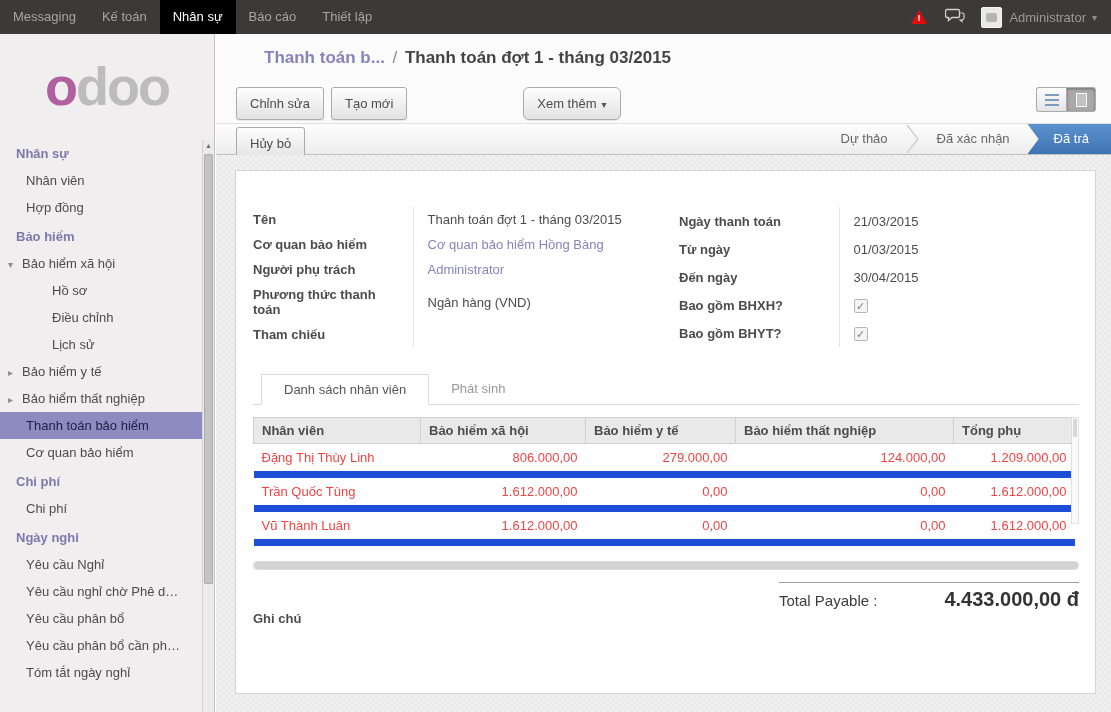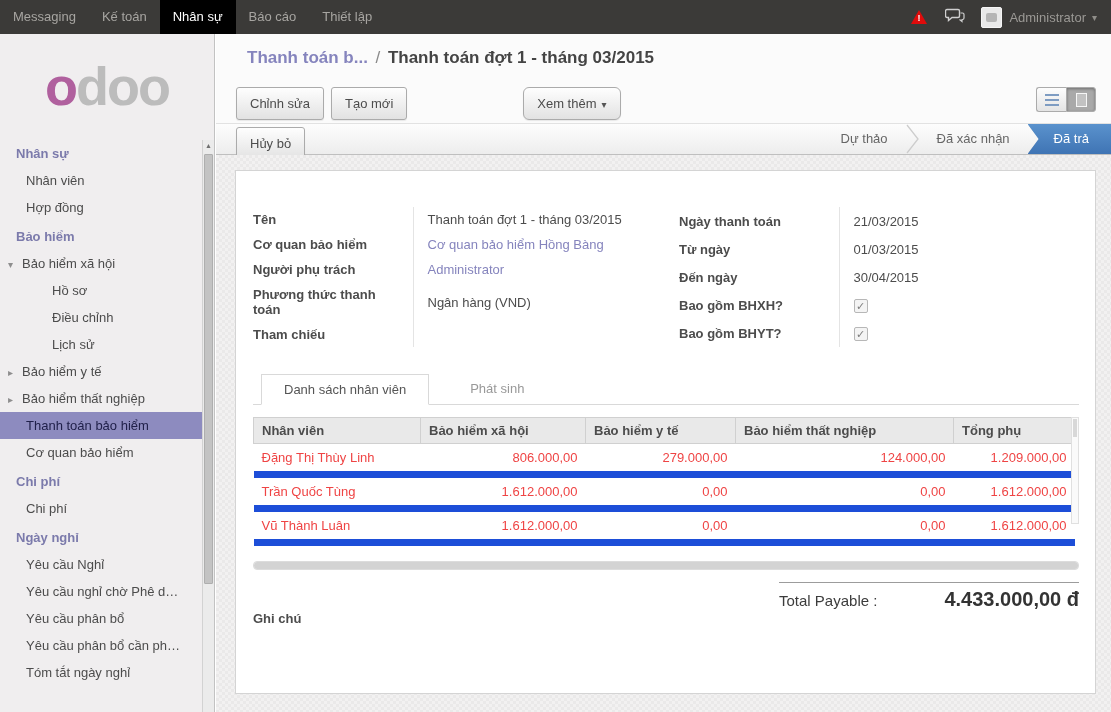--- a/index.html
+++ b/index.html
@@ -33,21 +33,21 @@
   .nav-toggle { color:#4c4c4c; padding:6px 16px 6px 8px; cursor:pointer; }
   .nav-toggle .arr { display:inline-block; width:14px; color:#8e8e8e; font-size:10px; }
   .nav-child { color:#4c4c4c; padding:6px 16px 6px 52px; cursor:pointer; }
   
   .side-scroll { position:absolute; top:106px; right:0; bottom:0; width:12px; background:#ebebeb; border-left:1px solid #d2d2d2; }
   .side-scroll .up { position:absolute; top:2px; left:1px; width:9px; text-align:center; color:#6f6f6f; font-size:7px; cursor:pointer; }
   .side-scroll .thumb { position:absolute; top:14px; left:1px; width:9px; height:430px; background:#c3c3c3; border:1px solid #aeaeae; border-radius:1px; cursor:pointer; }
 
   
   .main { position:absolute; top:34px; left:216px; width:895px; height:678px; background:#fbfbfb; }
-  .crumb-row { height:50px; padding:14px 0 0 31px; }
+  .crumb-row { height:50px; padding:14px 0 0 31px;margin-left:17px; }
   .crumb-link { color:#8584bd; font-size:17px; font-weight:bold; cursor:pointer; }
   .crumb-sep { color:#8a8a8a; font-size:17px; padding:0 4px; }
   .crumb-current { color:#444; font-size:17px; font-weight:bold; }
 
   .btn { display:inline-block; background:linear-gradient(#fefefe,#e2e2e2); border:1px solid #ababab; border-radius:3px; padding:8px 13px; color:#4c4c4c; font-size:13px; cursor:pointer; box-shadow:0 1px 1px rgba(0,0,0,.08); }
   .toolbar-row { height:40px; padding:3px 0 0 20px; display:flex; align-items:flex-start; border-bottom:1px solid #e2e2e2; }
   .btn-more { margin-left:116px;border-radius:6px; }
   .btn .caret { font-size:10px; color:#555; margin-left:5px; }
   .view-switcher { margin-left:auto; margin-right:15px; display:flex; }
   .vs-btn { width:30px; height:25px; border:1px solid #ababab; background:linear-gradient(#fdfdfd,#e4e4e4); display:flex; align-items:center; justify-content:center; cursor:pointer; }
@@ -76,21 +76,21 @@
   .fgroup { display:table; border-collapse:collapse; }
   .fgroup.left { width:410px; }
   .fgroup.right { width:400px; }
   .frow { display:table-row; }
   .fcell { display:table-cell; padding:5px 0; vertical-align:middle; }
   .flabel { width:160px; font-weight:bold; color:#4c4c4c; border-right:1px solid #e4e4e4; padding-right:10px; }
   .fvalue { padding-left:14px; color:#4c4c4c; }
   .fvalue.link { color:#8584bd; cursor:pointer; }
   .cb { display:inline-flex; width:14px; height:14px; border:1px solid #b7b7b7; border-radius:2px; background:#f4f4f4; color:#7d7d7d; font-size:11px; line-height:12px; align-items:center; justify-content:center; cursor:default; }
 
-  .tabs { margin-top:27px; border-bottom:1px solid #d9d9d9; display:flex; padding-left:8px;gap:19px; }
+  .tabs { margin-top:27px; border-bottom:1px solid #d9d9d9; display:flex; padding-left:8px; }
   .tab { padding:7px 22px; color:#999; cursor:pointer; }
   .tab.active { background:#fff; border:1px solid #d9d9d9; border-bottom:1px solid #fff; margin-bottom:-1px; color:#555; }
 
   .table-wrap { position:relative; margin-top:12px; padding-right:9px; }
   table.emp { width:100%; border-collapse:collapse; table-layout:fixed; }
   table.emp th { background:#e9e9e9; border:1px solid #d0d0d0; font-weight:bold; text-align:left; padding:5px 8px; color:#4c4c4c; }
   table.emp td { padding:6px 8px; border-bottom:7px solid #1d4ed8; color:#ef4444; }
   td.num, th.num-h { text-align:right; }
   table.emp th.num-h { text-align:left; }
   .vscroll { position:absolute; top:0; right:0; width:8px; height:107px; background:#fafafa; border:1px solid #e0e0e0; }

